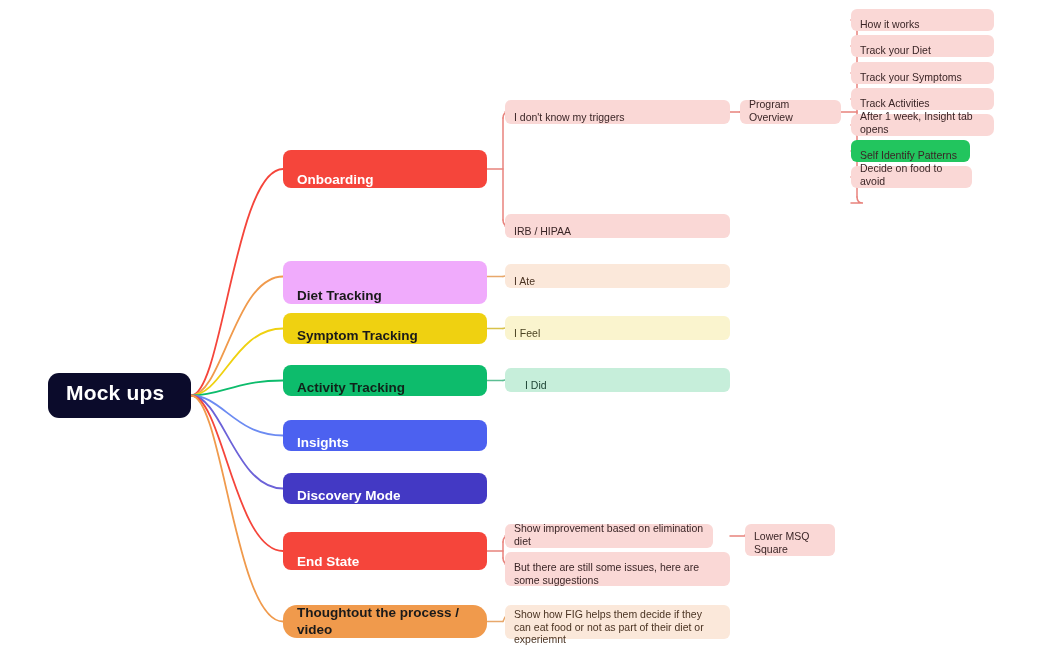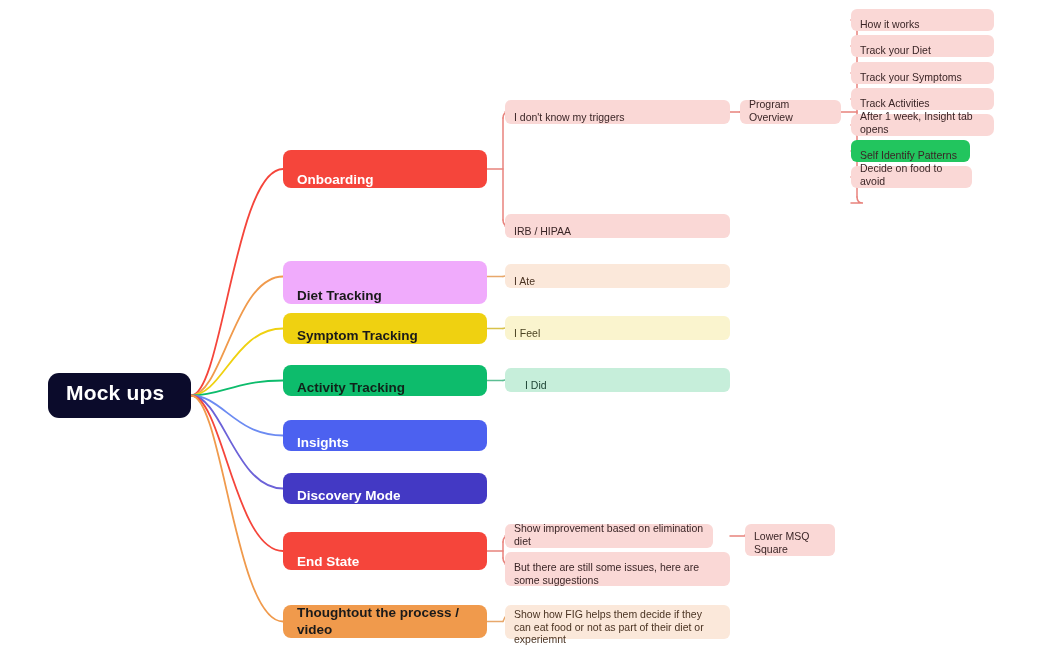--- a/index.html
+++ b/index.html
@@ -176,19 +176,19 @@
     </div>
     <div class="node leaf" style="left: 505px; top: 524px; width: 208px; height: 24px; background: rgb(250, 216, 214);">
       <span class="txt">Show improvement based on elimination diet</span>
     </div>
     <div class="node leaf" style="left: 745px; top: 524px; width: 90px; height: 32px; background: rgb(250, 216, 214);">
       <span class="txt">Lower MSQ Square</span>
     </div>
     <div class="node leaf wrap" style="left: 505px; top: 552px; width: 225px; height: 34px; background: rgb(250, 216, 214);">
       <span class="txt">But there are still some issues, here are some suggestions</span>
     </div>
-    <div class="node branch" style="left: 283px; top: 605px; width: 204px; height: 33px; background: rgb(240, 154, 76); color: rgb(26, 26, 26);">
+    <div class="node branch" style="left: 283px; top: 605px; width: 204px; height: 33px; background: rgb(240, 154, 76); color: rgb(26, 26, 26); border-radius: 14px;">
       <span class="txt">Thoughtout the process / video</span>
     </div>
     <div class="node leaf wrap" style="left: 505px; top: 605px; width: 225px; height: 34px; background: rgb(251, 232, 218); color: rgb(74, 51, 34);">
       <span class="txt">Show how FIG helps them decide if they can eat food or not as part of their diet or experiemnt</span>
     </div>
   </div>
 
 </body></html>

